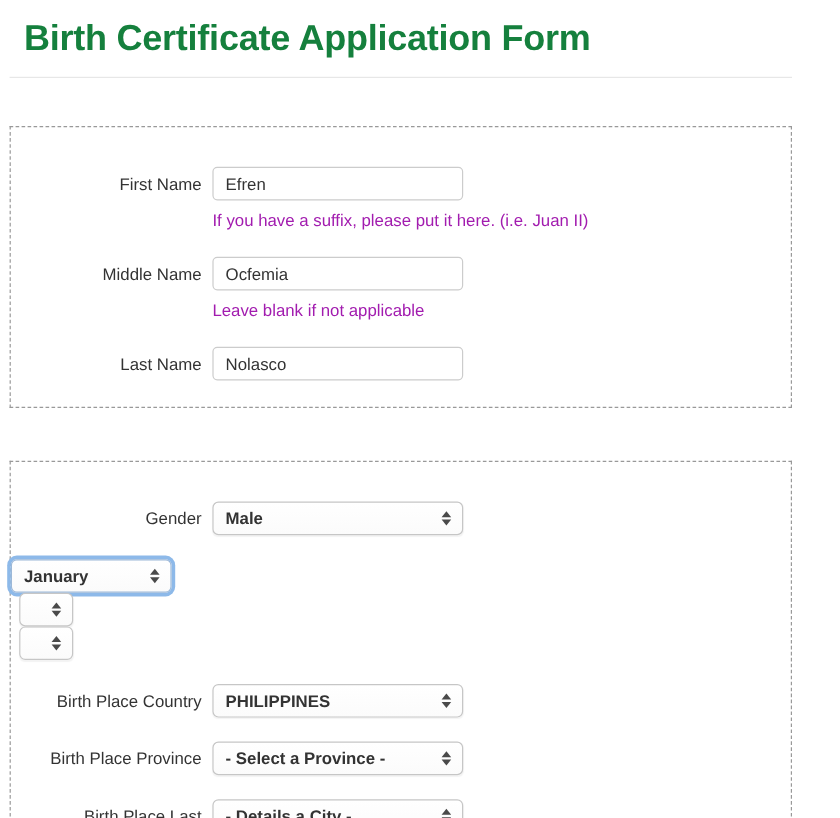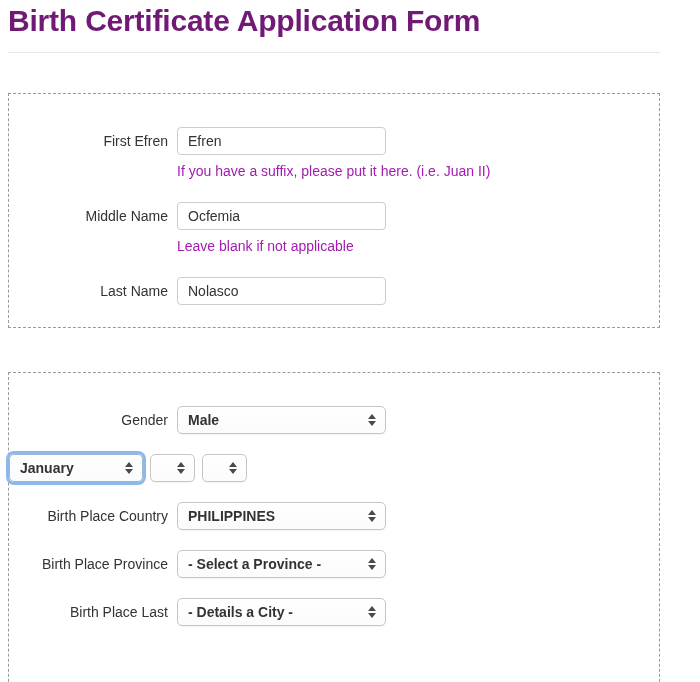--- a/index.html
+++ b/index.html
@@ -9,26 +9,26 @@
     width: 700px;
     height: 682px;
     overflow: hidden;
     background: #ffffff;
     font-family: "Liberation Sans", sans-serif;
     color: #333333;
   }
   .content { margin: 0 40px 0 8px; }
 
   h1.title {
-    margin: 0;
+    margin: 12px;
     padding-top: 2px;
     font-size: 30px;
     line-height: 37px;
     font-weight: bold;
-    color: #701a75;
+    color: #15803d;
     letter-spacing: -0.2px;
   }
   hr.divider {
     border: none;
     border-top: 1px solid #e7e7e7;
     margin: 13px 0 0 0;
   }
 
   fieldset.fset {
     border: 1px dashed #999999;
@@ -53,21 +53,21 @@
     flex: 0 0 168px;
     width: 168px;
     text-align: right;
     padding-right: 9px;
     font-size: 14px;
     line-height: 28px;
     color: #333333;
     white-space: nowrap;
   }
   .fctl { display: flex; flex-direction: column; }
-  .ctl-inline { display: flex; flex-direction: row; align-items: center; }
+  .ctl-inline { display: flex; flex-direction: column; align-items: flex-start; }
 
   input.tinput {
     width: 209px;
     height: 28px;
     border: 1px solid #cccccc;
     border-radius: 4px;
     padding: 0 10px;
     font-family: "Liberation Sans", sans-serif;
     font-size: 14px;
     color: #333333;
@@ -131,21 +131,21 @@
 
 <div class="page">
   <div class="content">
 
     <h1 class="title">Birth Certificate Application Form</h1>
     <hr class="divider">
 
     <fieldset class="fset fset-name">
 
       <div class="frow">
-        <label class="flabel">First Efren</label>
+        <label class="flabel">First Name</label>
         <div class="fctl">
           <input class="tinput" type="text" value="Efren" style="">
           <div class="help">If you have a suffix, please put it here. (i.e. Juan II)</div>
         </div>
       </div>
 
       <div class="frow">
         <label class="flabel">Middle Name</label>
         <div class="fctl">
           <input class="tinput" type="text" value="Ocfemia" style="">

